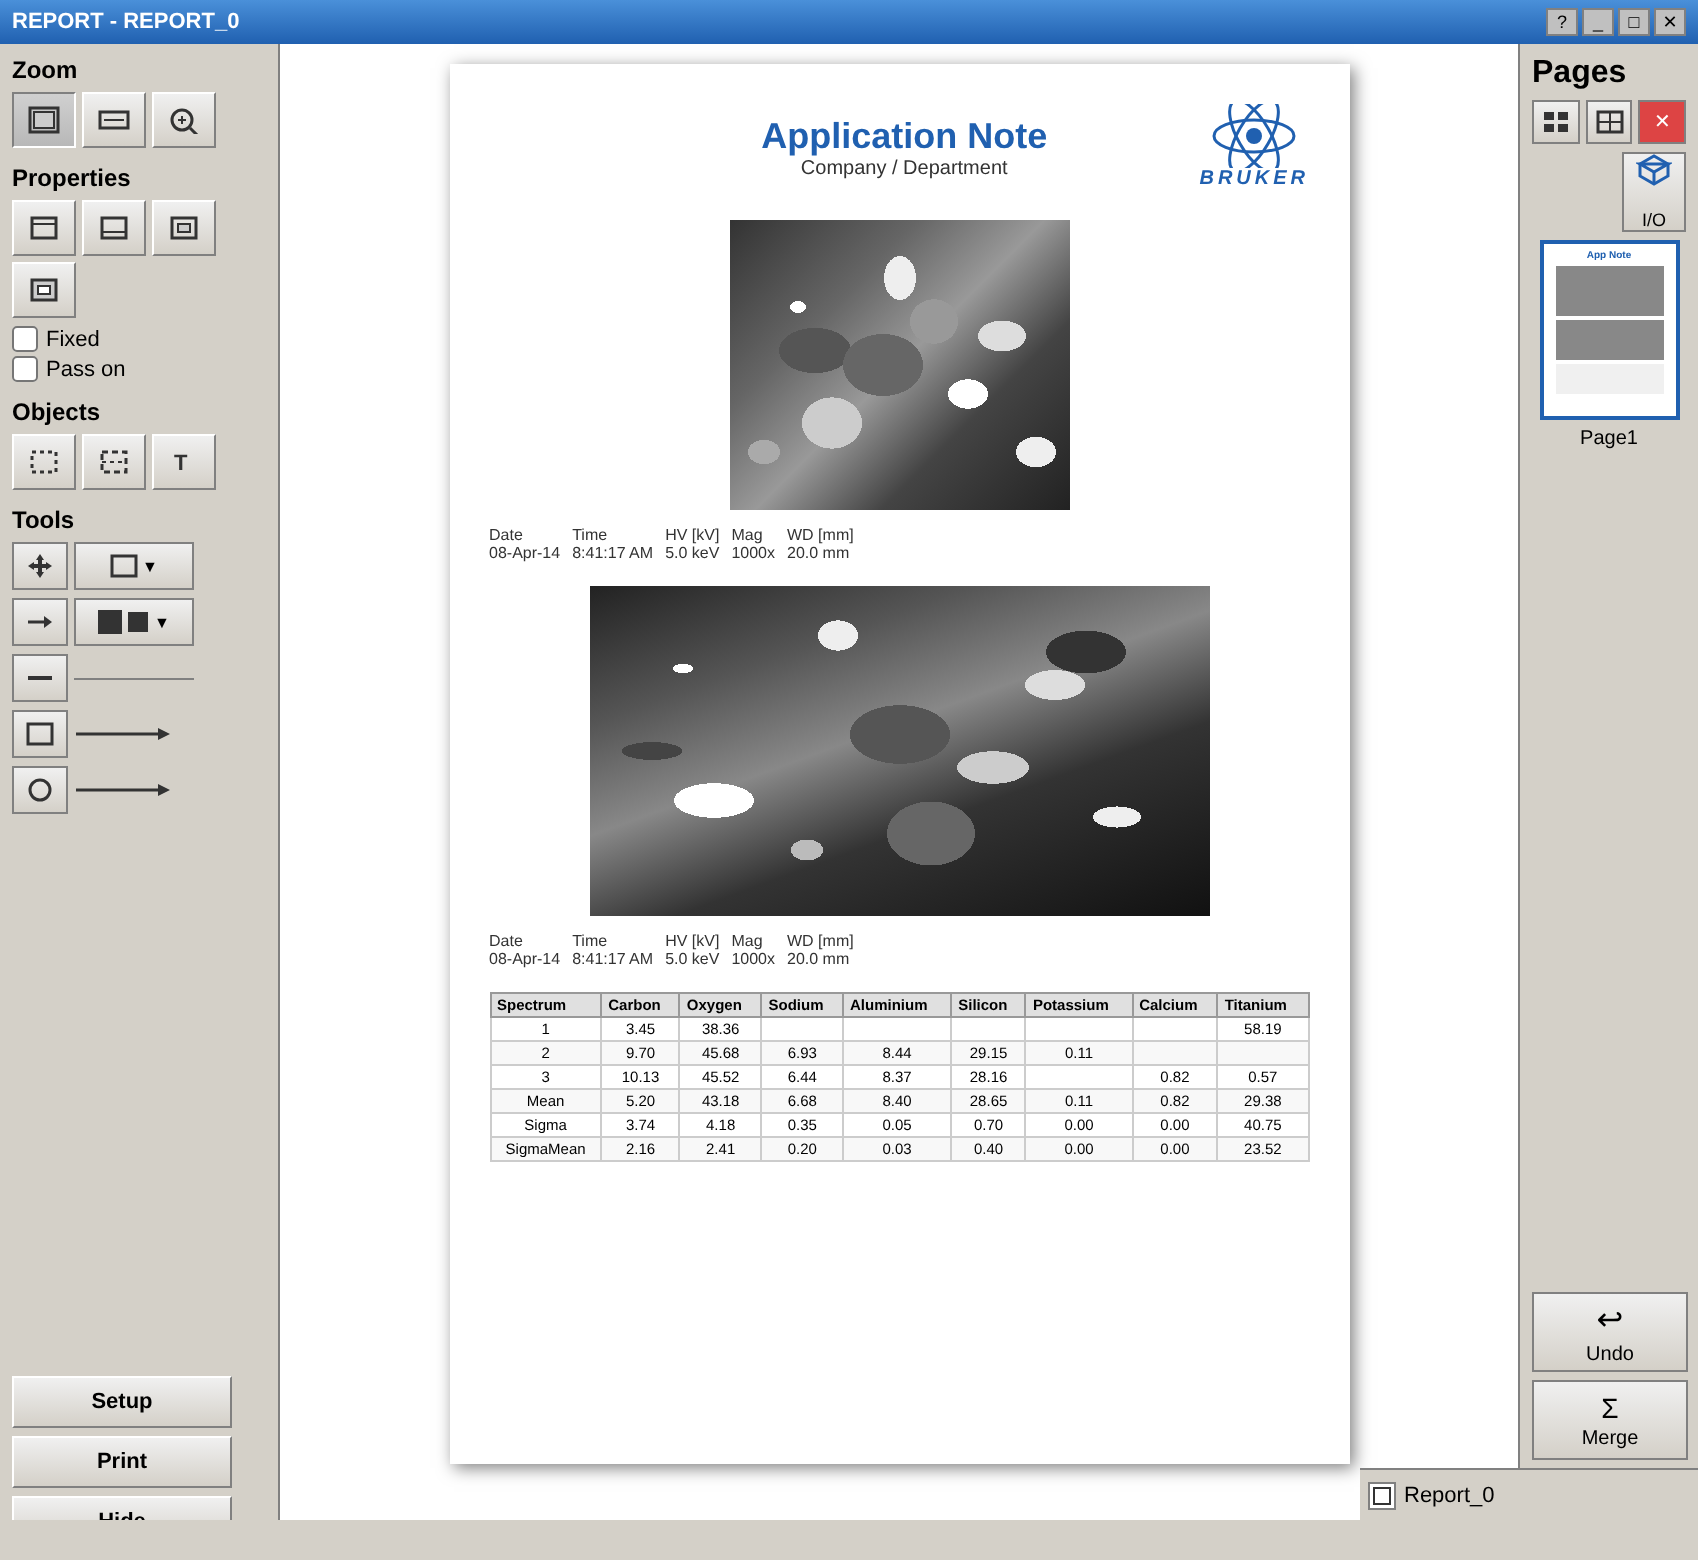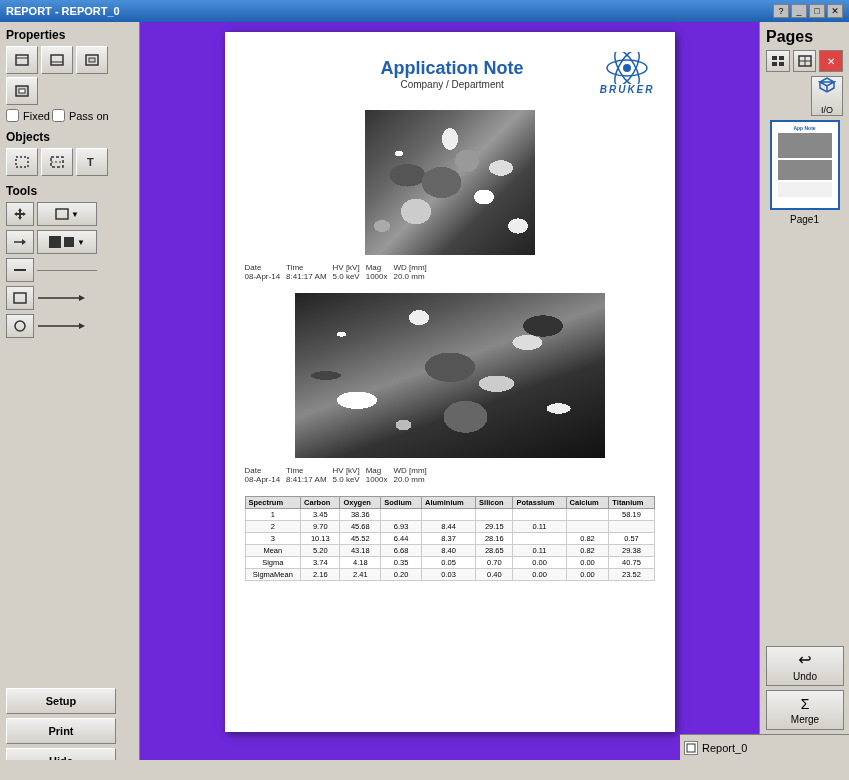--- a/index.html
+++ b/index.html
@@ -121,21 +121,21 @@
       border-top-color: #ffffff;
       border-left-color: #ffffff;
       cursor: pointer;
       font-size: 11px;
       font-weight: bold;
     }
 
     
     .center-panel {
       flex: 1;
-      background: #6d28d9;
+      background: #ffffff;
       overflow: auto;
       padding: 10px;
       display: flex;
       align-items: flex-start;
       justify-content: center;
     }
 
     .page-content {
       background: white;
       width: 450px;
@@ -333,20 +333,45 @@
       <button class="title-bar-btn">_</button>
       <button class="title-bar-btn">□</button>
       <button class="title-bar-btn">✕</button>
     </div>
   </div>
 
   <div class="main-area">
 
     <div class="left-panel">
 
+      <div>
+        <div class="section-title">Zoom</div>
+        <div class="btn-group">
+          <button class="tool-btn active" title="Fit Page">
+            <svg width="16" height="14" viewBox="0 0 16 14">
+                <rect x="1" y="1" width="14" height="12" fill="none" stroke="#333" stroke-width="1.5"></rect>
+                <rect x="3" y="3" width="10" height="8" fill="#ccc" stroke="#333" stroke-width="1"></rect>
+              </svg>
+          </button>
+          <button class="tool-btn" title="Fit Width">
+            <svg width="16" height="14" viewBox="0 0 16 14">
+                <rect x="1" y="3" width="14" height="8" fill="none" stroke="#333" stroke-width="1.5"></rect>
+                <line x1="3" y1="7" x2="13" y2="7" stroke="#333" stroke-width="1"></line>
+              </svg>
+          </button>
+          <button class="tool-btn" title="Zoom">
+            <svg width="16" height="14" viewBox="0 0 16 14">
+                <circle cx="7" cy="7" r="5" fill="none" stroke="#333" stroke-width="1.5"></circle>
+                <line x1="11" y1="11" x2="15" y2="15" stroke="#333" stroke-width="1.5"></line>
+                <line x1="5" y1="7" x2="9" y2="7" stroke="#333" stroke-width="1"></line>
+                <line x1="7" y1="5" x2="7" y2="9" stroke="#333" stroke-width="1"></line>
+              </svg>
+          </button>
+        </div>
+      </div>
 
       <div>
         <div class="section-title">Properties</div>
         <div class="btn-group">
           <button class="tool-btn">
             <svg width="16" height="14" viewBox="0 0 16 14">
                 <rect x="2" y="2" width="12" height="10" fill="none" stroke="#333" stroke-width="1.5"></rect>
                 <line x1="2" y1="5" x2="14" y2="5" stroke="#333" stroke-width="1"></line>
               </svg>
           </button>
@@ -362,21 +387,21 @@
                 <rect x="5" y="5" width="6" height="4" fill="#ccc" stroke="#333" stroke-width="1"></rect>
               </svg>
           </button>
           <button class="tool-btn">
             <svg width="16" height="14" viewBox="0 0 16 14">
                 <rect x="2" y="2" width="12" height="10" fill="#ccc" stroke="#333" stroke-width="1.5"></rect>
                 <rect x="5" y="5" width="6" height="4" fill="white" stroke="#333" stroke-width="1"></rect>
               </svg>
           </button>
         </div>
-        <div style="margin-top: 4px; display: flex; flex-direction: row; gap: 2px;">
+        <div style="margin-top: 4px; display: flex; flex-direction: column; gap: 2px;">
           <div class="checkbox-row">
             <input type="checkbox" id="cb-fixed" style="">
             <label for="cb-fixed">Fixed</label>
           </div>
           <div class="checkbox-row">
             <input type="checkbox" id="cb-passon" style="">
             <label for="cb-passon">Pass on</label>
           </div>
         </div>
       </div>

